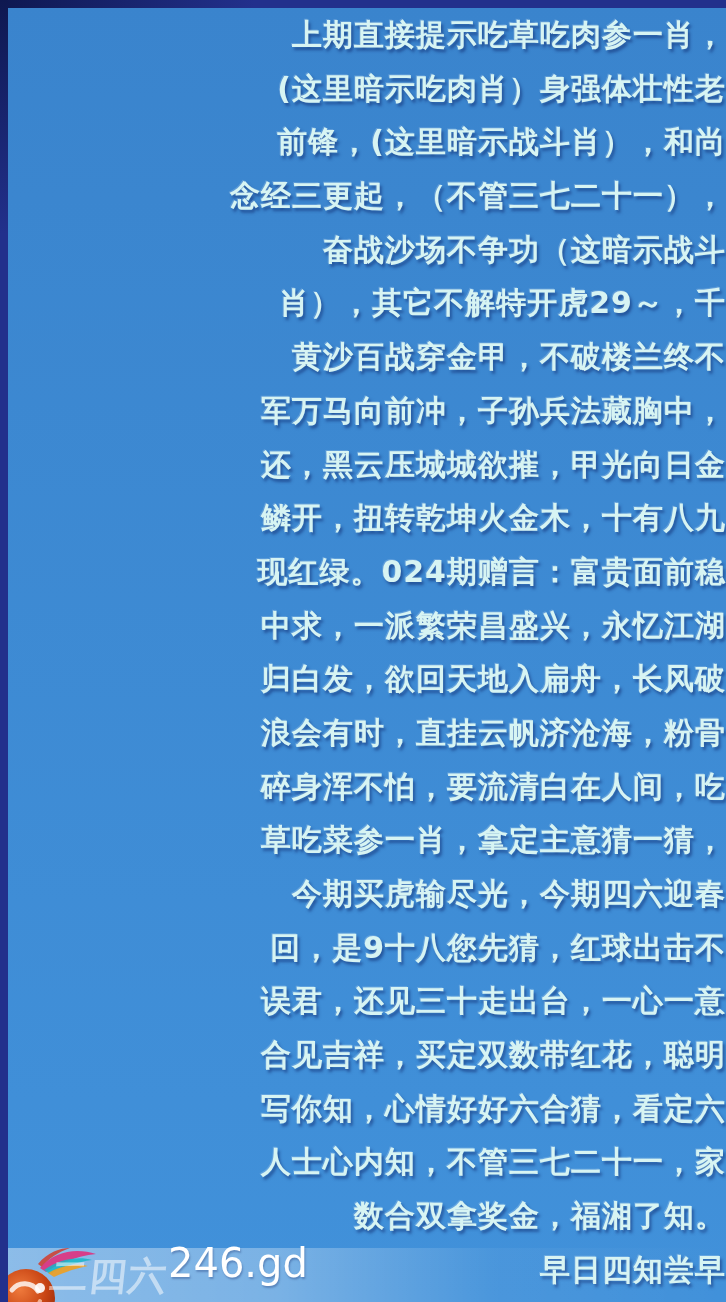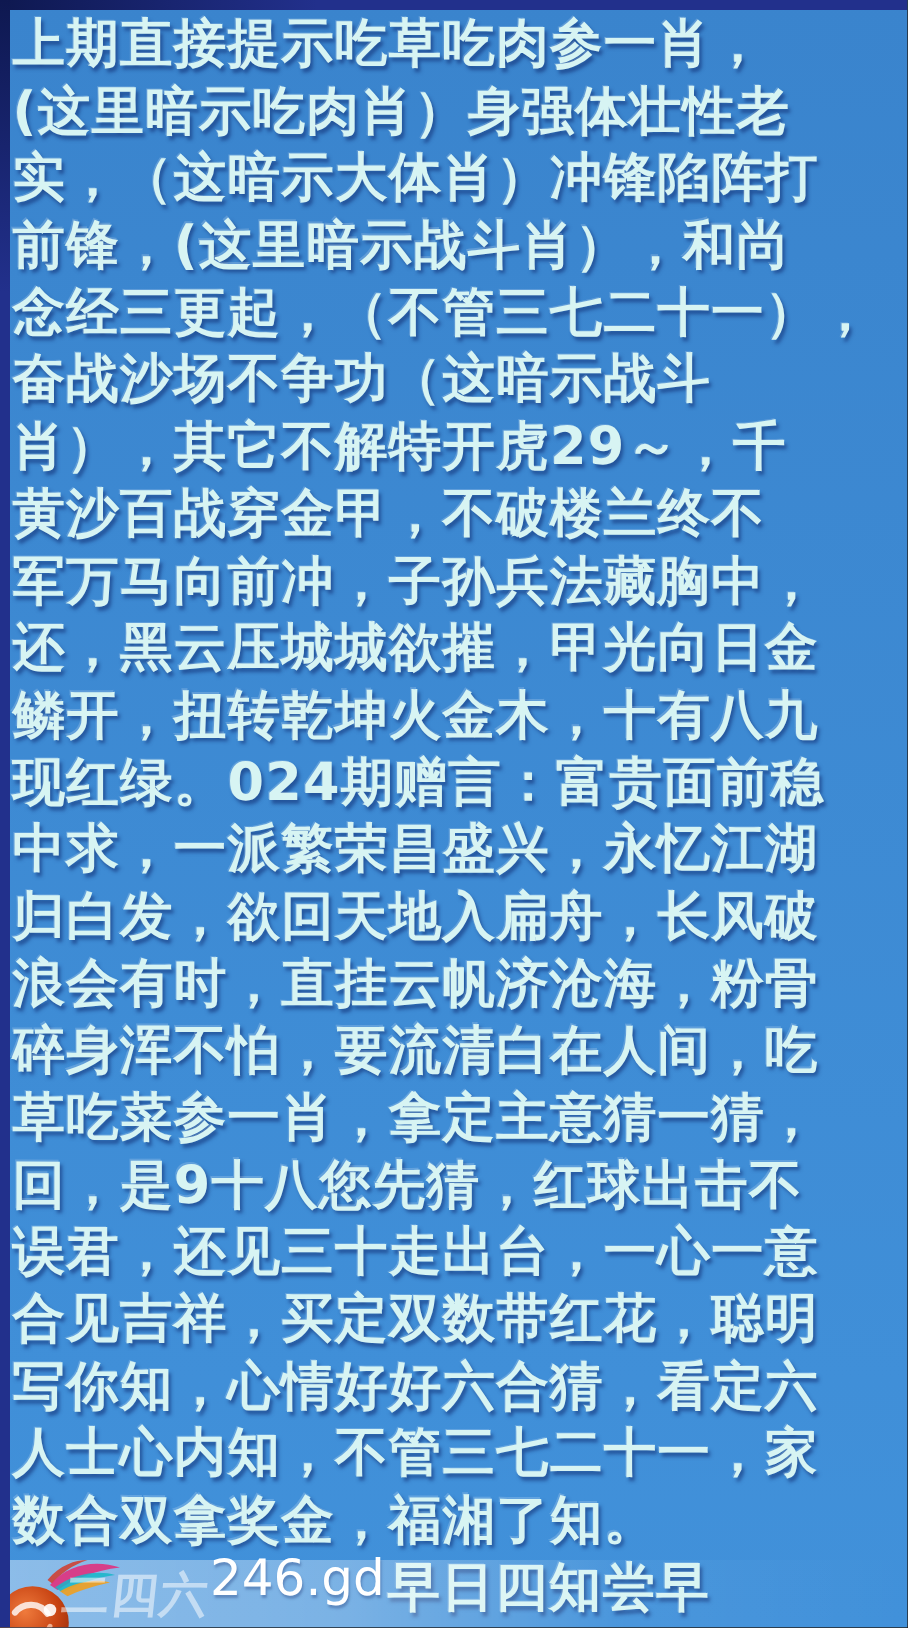--- a/index.html
+++ b/index.html
@@ -18,24 +18,25 @@
   .edge-left{
     position:absolute;top:0;left:0;width:8px;height:100%;z-index:5;
     background:linear-gradient(180deg,var(--corner,#0e1850) 0%,var(--edge,#22308c) 18%,var(--edge,#22308c) 100%);
   }
   
   .text-block{
     position:absolute;left:10px;top:8px;width:716px;z-index:1;
   }
   .line{
     height:53.7px;line-height:53px;
-    font-size:42px;font-weight:bold;
+    font-size:30px;font-weight:bold;
     letter-spacing:1px;white-space:nowrap;
     color:var(--txt,#d7f4f3);
     text-shadow:-1px -1px 0 rgba(255,255,255,0.18), 2px 3px 3px var(--txt-shadow,rgba(14,40,110,0.55));
+    text-align:right;
   }
   .line.clip{margin-left:300px;}
   
   .wm-band{
     position:absolute;left:0;bottom:0;width:100%;height:54px;z-index:3;
     background:linear-gradient(90deg,
       var(--band,rgba(255,255,255,0.40)) 0%,
       rgba(255,255,255,0.30) 38%,
       rgba(255,255,255,0.05) 68%,
       rgba(255,255,255,0.00) 100%);
@@ -57,35 +58,35 @@
   }
 </style>
 </head>
 <body>
 
 <div class="page">
 
   <div class="text-block" id="text-block">
       <div class="line">上期直接提示吃草吃肉参一肖，</div>
       <div class="line">(这里暗示吃肉肖）身强体壮性老</div>
-      <div class="line">实，（这暗示大体肖）冲锋陷阵打</div>
       <div class="line">前锋，(这里暗示战斗肖），和尚</div>
       <div class="line">念经三更起，（不管三七二十一），</div>
       <div class="line">奋战沙场不争功（这暗示战斗</div>
       <div class="line">肖），其它不解特开虎29～，千</div>
       <div class="line">黄沙百战穿金甲，不破楼兰终不</div>
       <div class="line">军万马向前冲，子孙兵法藏胸中，</div>
       <div class="line">还，黑云压城城欲摧，甲光向日金</div>
       <div class="line">鳞开，扭转乾坤火金木，十有八九</div>
       <div class="line">现红绿。024期赠言：富贵面前稳</div>
       <div class="line">中求，一派繁荣昌盛兴，永忆江湖</div>
       <div class="line">归白发，欲回天地入扁舟，长风破</div>
       <div class="line">浪会有时，直挂云帆济沧海，粉骨</div>
       <div class="line">碎身浑不怕，要流清白在人间，吃</div>
       <div class="line">草吃菜参一肖，拿定主意猜一猜，</div>
+      <div class="line">今期买虎输尽光，今期四六迎春</div>
       <div class="line">回，是9十八您先猜，红球出击不</div>
       <div class="line">误君，还见三十走出台，一心一意</div>
       <div class="line">合见吉祥，买定双数带红花，聪明</div>
       <div class="line">写你知，心情好好六合猜，看定六</div>
       <div class="line">人士心内知，不管三七二十一，家</div>
       <div class="line">数合双拿奖金，福湘了知。</div>
       <div class="line clip">早日四知尝早</div>
     </div>
 
   <div class="edge-top"></div>

